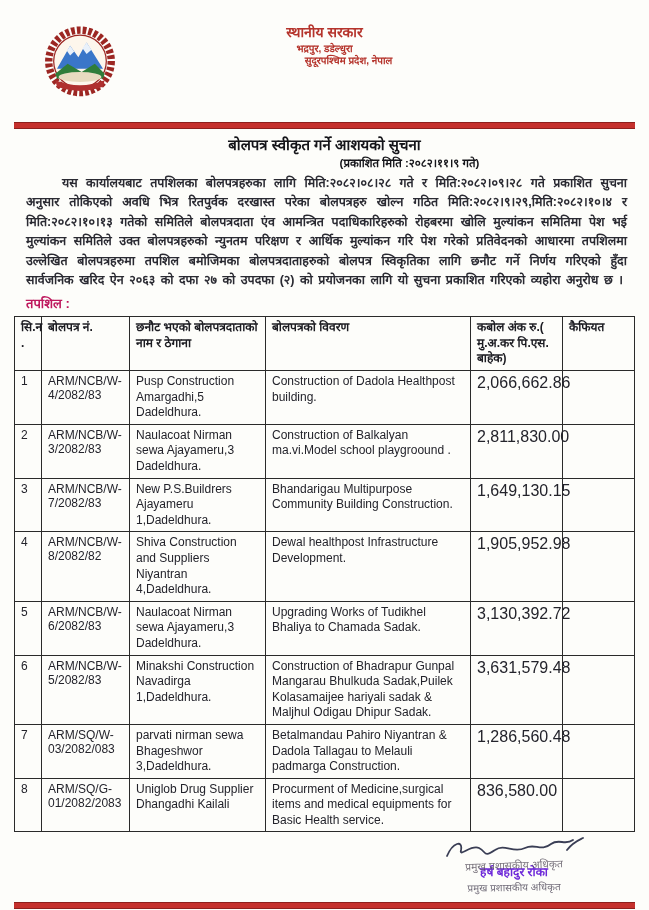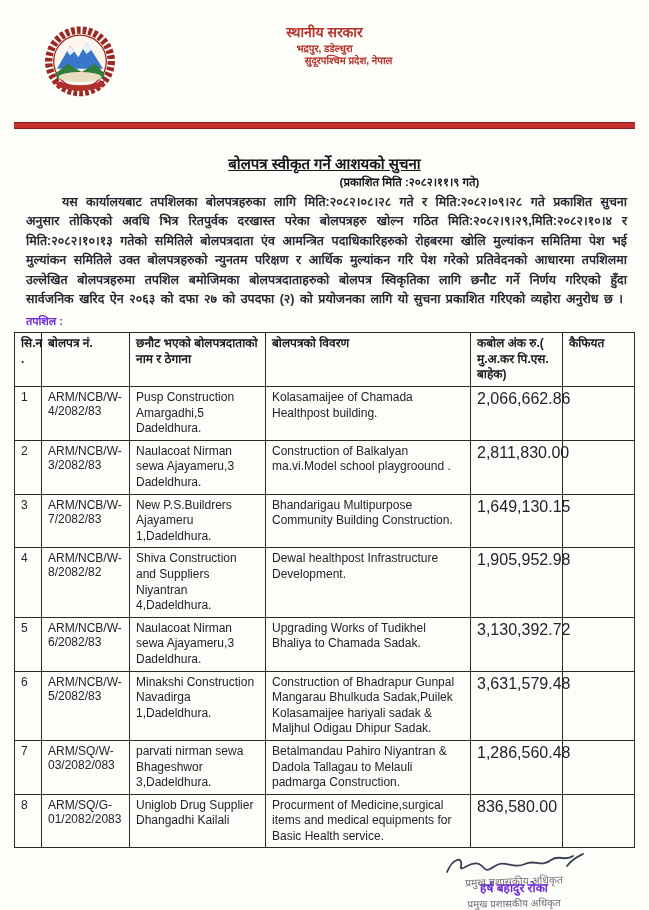--- a/index.html
+++ b/index.html
@@ -13,28 +13,28 @@
   .letterhead{position:relative;padding-top:24px;min-height:92px;}
   .emblem{position:absolute;left:38px;top:26px;width:84px;height:74px;}
   .lh-center{text-align:center;color:#b5342c;line-height:1.25;}
   .lh-line1{font-size:14px;font-weight:bold;}
   .lh-line2{font-size:16px;font-weight:bold;}
   .lh-line3{font-size:16px;font-weight:bold;}
   .lh-line4{font-size:10px;font-weight:bold;margin-top:1px;}
   .lh-line5{font-size:10px;font-weight:bold;margin-left:48px;}
   .redband{height:5px;background:#c5302c;border-top:1px solid #8e1f1c;border-bottom:1px solid #8e1f1c;margin:6px 14px 0 14px;}
   
-  .title{margin-top:24px;text-align:center;font-size:15px;font-weight:bold;color:#15151a;text-decoration:underline;}
+  .title{margin-top:5px;text-align:center;font-size:15px;font-weight:bold;color:#15151a;}
   .pubdate{text-align:center;font-size:11.5px;font-weight:bold;color:#15151a;transform:translateX(85px);margin-top:1px;}
   
   .bodytext{
     margin:4px 22px 0 26px;font-size:12.5px;font-weight:bold;line-height:1.55;
     text-align:justify;text-indent:36px;color:#2a2a32;word-spacing:2px;
   }
-  .details-label{margin:4px 22px 0 26px;font-size:11px;font-weight:bold;color:#6d28d9;}
+  .details-label{margin:4px 22px 0 26px;font-size:13px;font-weight:bold;color:#be185d;}
   
   table.bids{border-collapse:collapse;margin:4px 14px 0 14px;width:620px;table-layout:fixed;}
   table.bids th,table.bids td{border:1px solid #2a2a2a;padding:3px 6px;vertical-align:top;}
   table.bids th{font-size:12px;font-weight:bold;text-align:left;color:#1c1c22;line-height:1.3;}
   td.c-sn,td.c-bid{vertical-align:middle;font-size:12px;}
   td.c-bidder,td.c-desc{font-size:12px;line-height:1.3;}
   td.c-amt{font-size:16px;}
   td.c-rem{font-size:12px;}
   
   .sigblock{position:relative;height:62px;margin:2px 14px 0 14px;}
@@ -93,21 +93,21 @@
         <th>बोलपत्रको विवरण</th>
         <th>कबोल अंक रु.( मु.अ.कर पि.एस. बाहेक)</th>
         <th>कैफियत</th>
       </tr>
     </thead>
     <tbody>
       <tr>
         <td class="c-sn">1</td>
         <td class="c-bid">ARM/NCB/W-4/2082/83</td>
         <td class="c-bidder">Pusp Construction Amargadhi,5 Dadeldhura.</td>
-        <td class="c-desc">Kolasamaijee of Chamada Healthpost building.</td>
+        <td class="c-desc">Construction of Dadola Healthpost building.</td>
         <td class="c-amt">2,066,662.86</td>
         <td class="c-rem"></td>
       </tr>
       <tr>
         <td class="c-sn">2</td>
         <td class="c-bid">ARM/NCB/W-3/2082/83</td>
         <td class="c-bidder">Naulacoat Nirman sewa Ajayameru,3 Dadeldhura.</td>
         <td class="c-desc">Construction of Balkalyan ma.vi.Model school playgroound .</td>
         <td class="c-amt">2,811,830.00</td>
         <td class="c-rem"></td>

